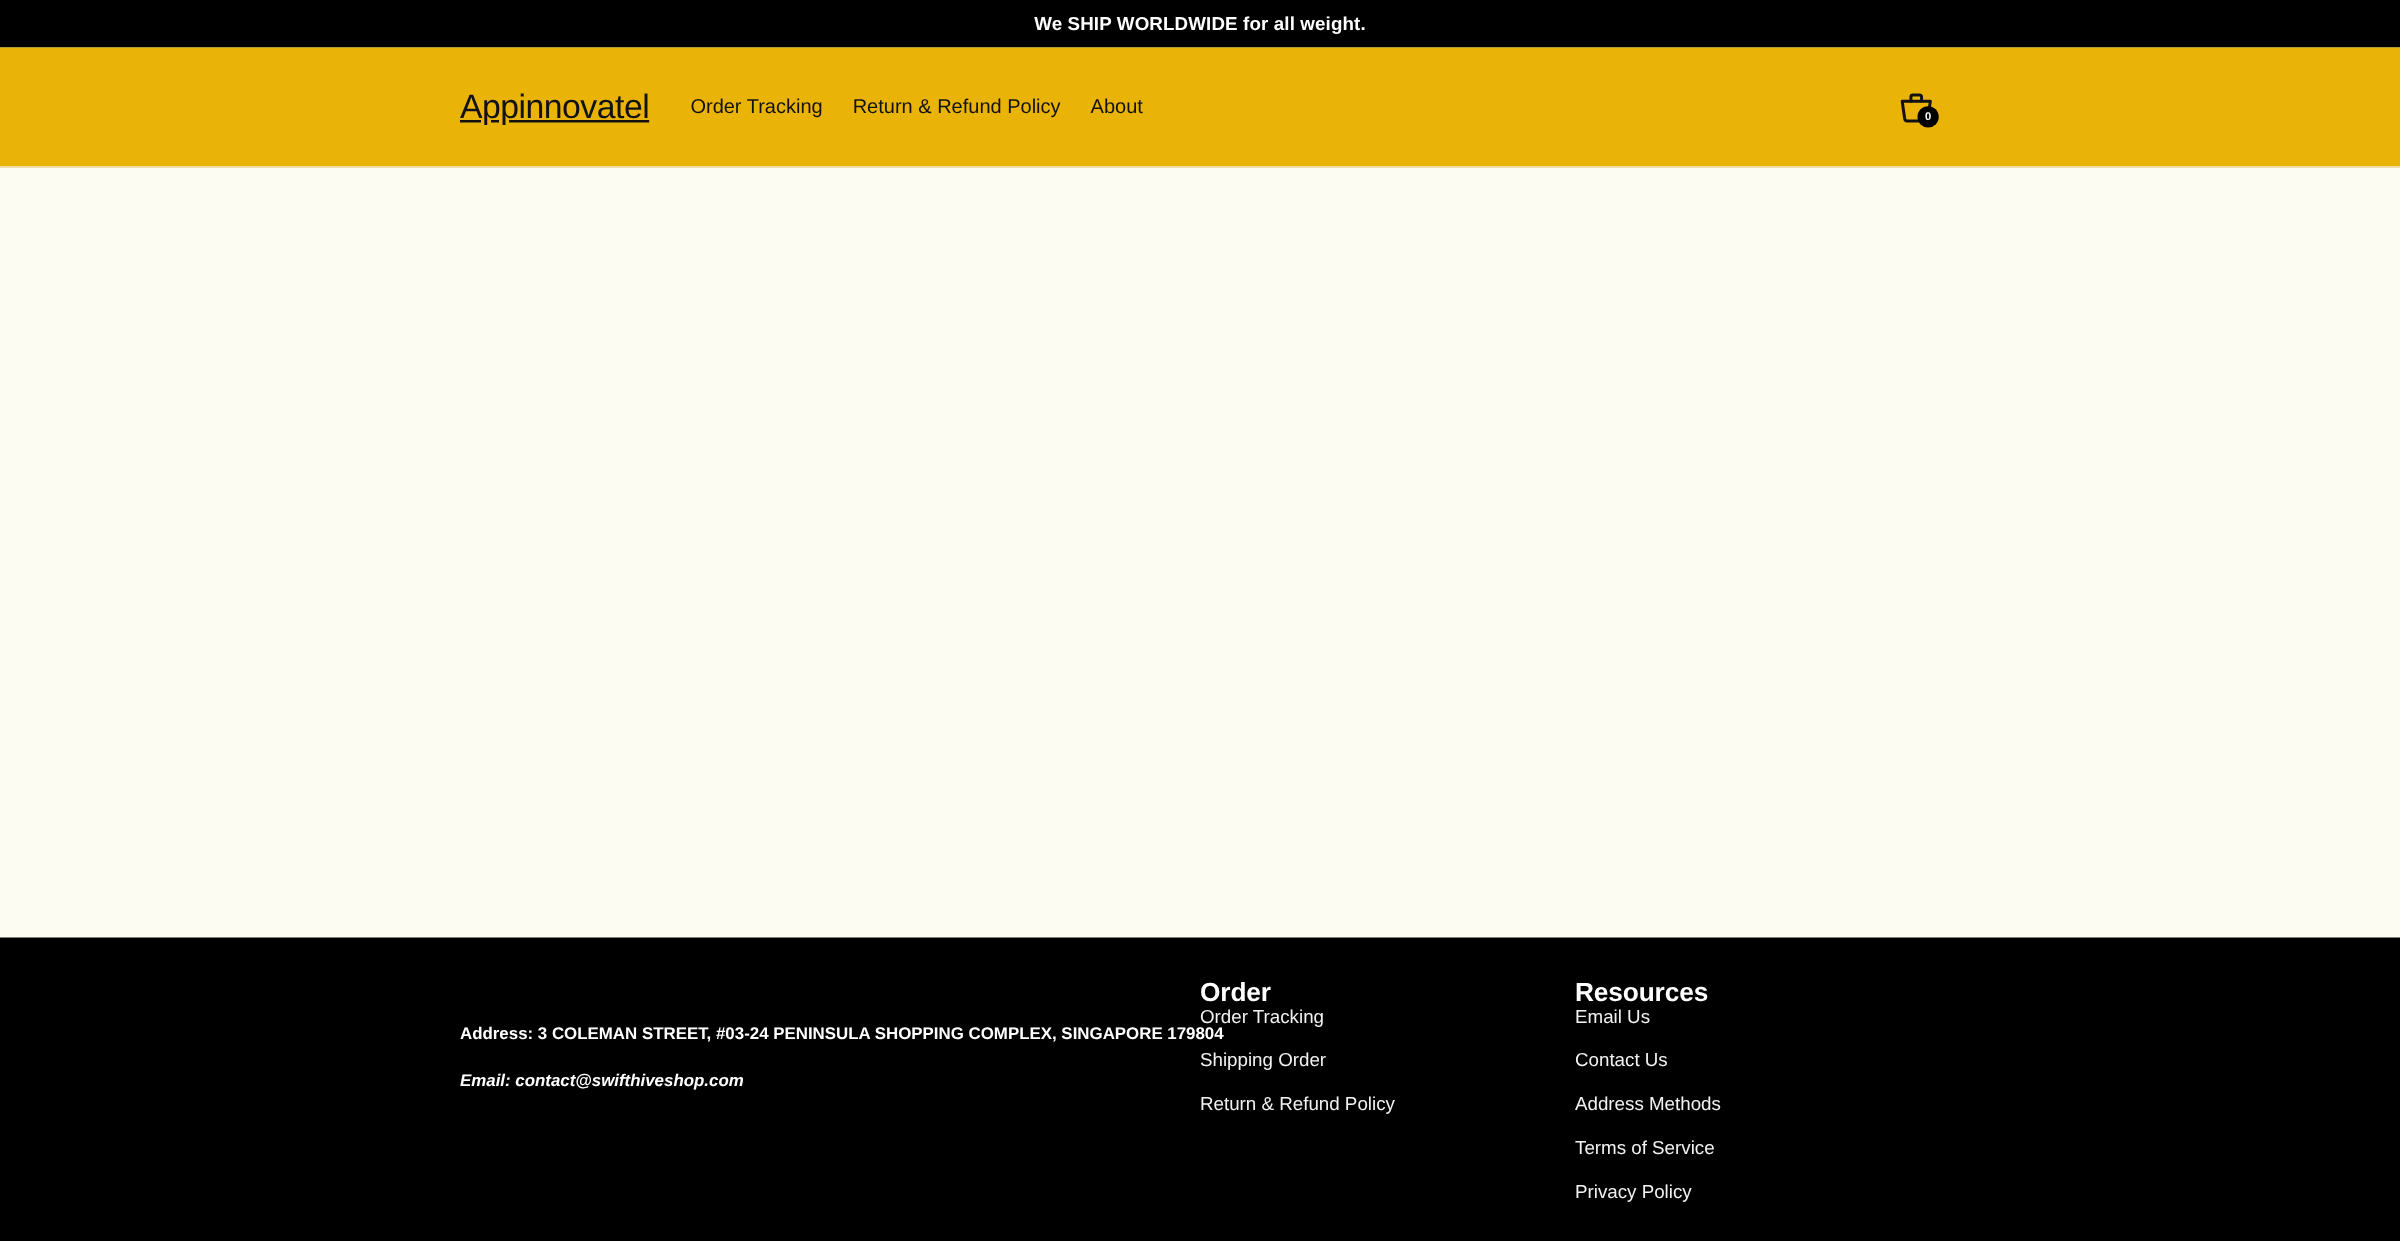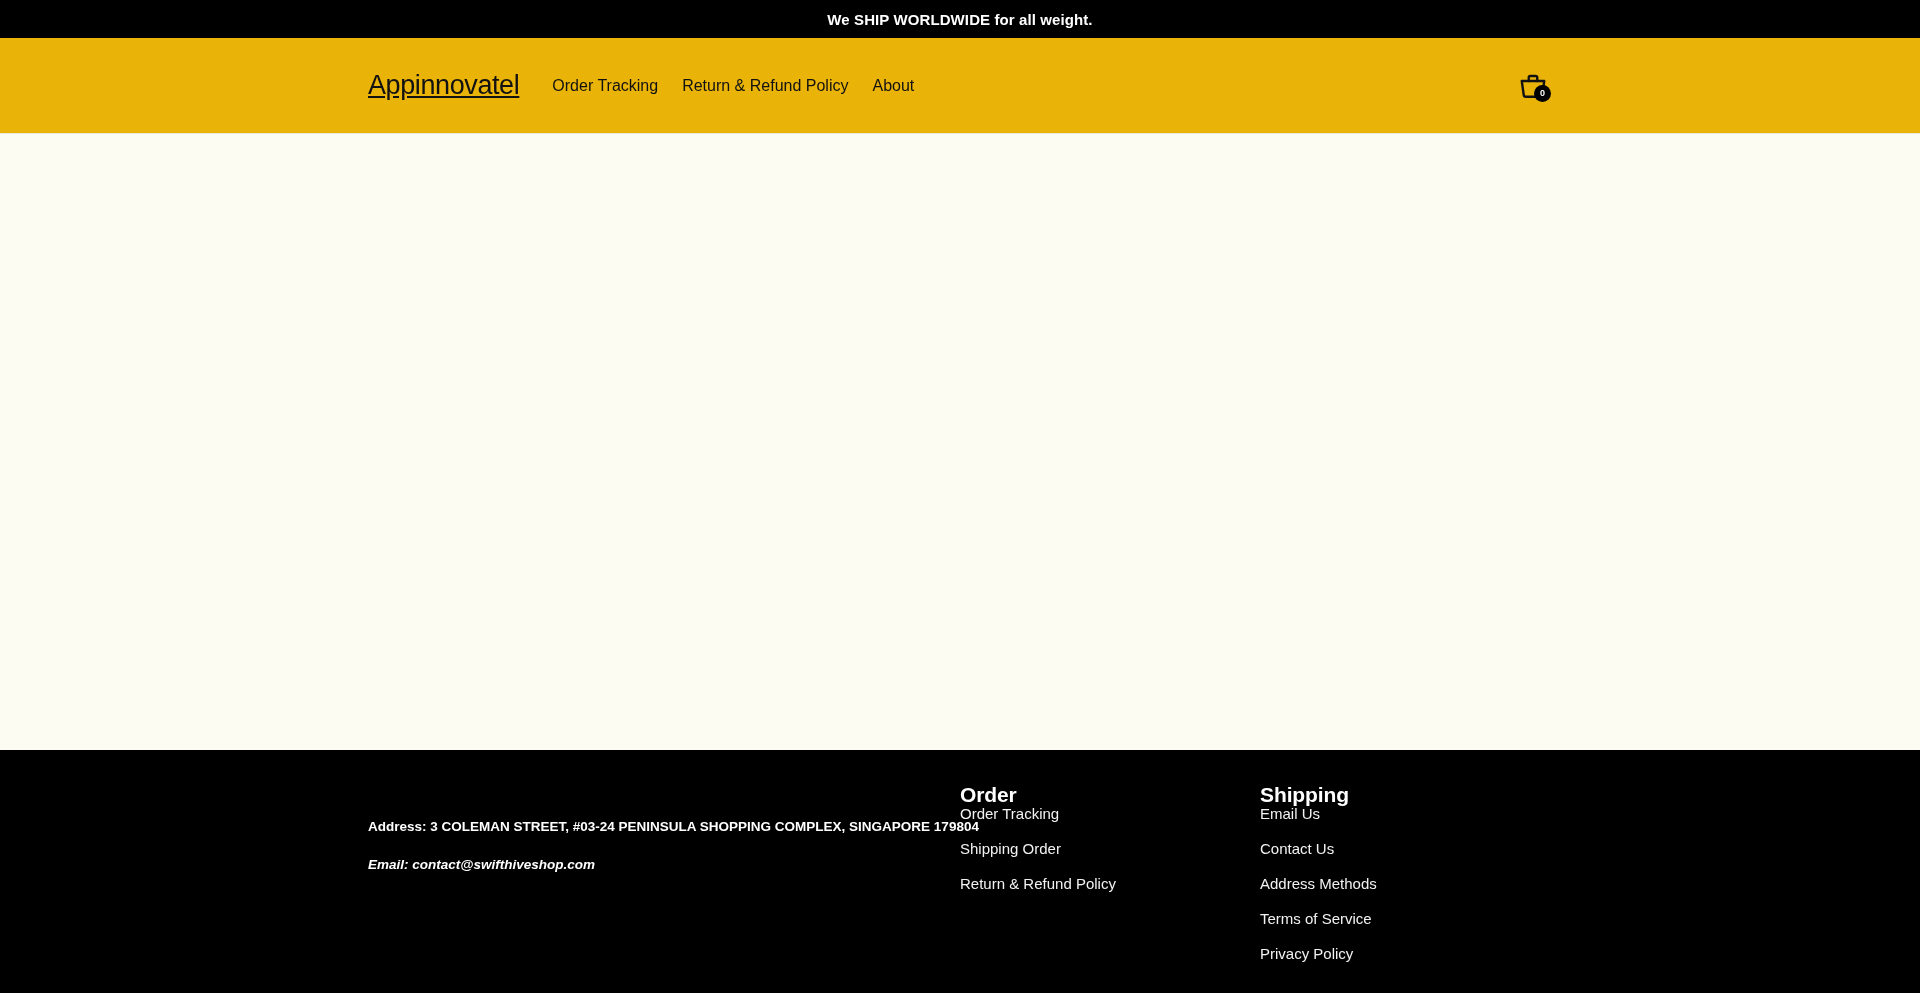--- a/index.html
+++ b/index.html
@@ -227,21 +227,21 @@
         <li>
           <a class="footer-link" href="#">Shipping Order</a>
         </li>
         <li>
           <a class="footer-link" href="#">Return &amp; Refund Policy</a>
         </li>
       </ul>
     </div>
 
     <div class="footer-col">
-      <div class="footer-heading">Shipping</div>
+      <div class="footer-heading">Resources</div>
       <ul class="footer-links">
         <li>
           <a class="footer-link" href="#">Email Us</a>
         </li>
         <li>
           <a class="footer-link" href="#">Contact Us</a>
         </li>
         <li>
           <a class="footer-link" href="#">Address Methods</a>
         </li>

